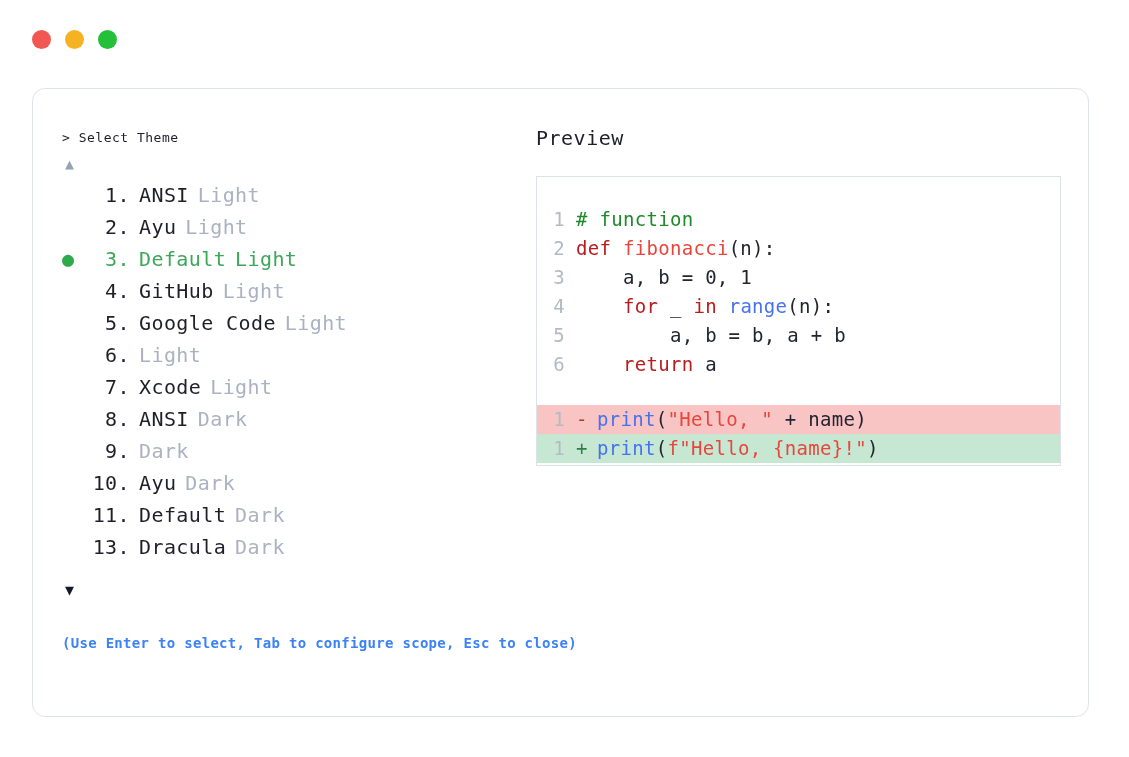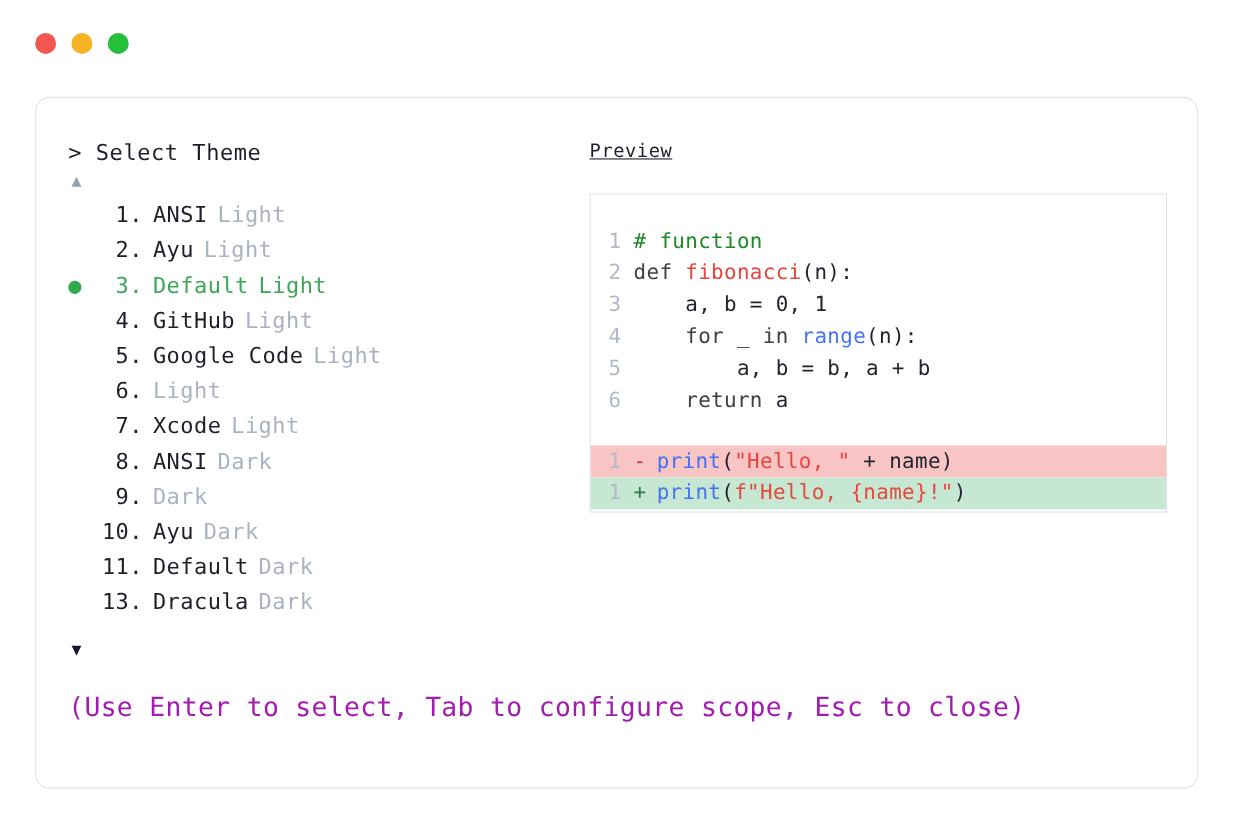--- a/index.html
+++ b/index.html
@@ -55,21 +55,21 @@
 
   
   .left-col {
     position: absolute;
     left: 29px;
     top: 34px;
     width: 470px;
   }
 
   .prompt-line {
-    font-size: 20px;
+    font-size: 13px;
     line-height: 30px;
     color: #1e1f2b;
     letter-spacing: 0.5px;
     white-space: pre;
   }
 
   .scroll-arrow {
     font-size: 15px;
     line-height: 22px;
     height: 22px;
@@ -119,40 +119,40 @@
   .theme-item.selected .idx-dot,
   .theme-item.selected .name,
   .theme-item.selected .variant {
     color: #3ba757;
   }
 
   .hint {
     position: absolute;
     left: 29px;
     top: 540px;
-    font-size: 24px;
+    font-size: 14px;
     line-height: 28px;
-    color: #a21caf;
+    color: #3b82f6;
     letter-spacing: 0.3px;
     white-space: pre;
+    font-weight: bold;
   }
 
   
   .right-col {
     position: absolute;
     left: 503px;
     top: 34px;
     width: 525px;
   }
   .preview-label {
-    font-size: 17px;
+    font-size: 20px;
     line-height: 30px;
     color: #1e1f2b;
     letter-spacing: 0.5px;
-    text-decoration: underline;
   }
   .preview-box {
     margin-top: 23px;
     box-sizing: border-box;
     width: 525px;
     height: 290px;
     border: 1.5px solid #dde1e8;
     background: #ffffff;
     padding: 28px 0 0 0;
     overflow: hidden;
@@ -196,21 +196,21 @@
     text-align: left;
   }
   .diff-row.del { background: #f8c4c4; }
   .diff-row.add { background: #c6e8d2; }
   .diff-row.del .diff-sign { color: #b03a3a; }
   .diff-row.add .diff-sign { color: #2d8049; }
   .diff-row .code-text { padding-left: 10px; }
 
   
   .tok-comment  { color: #1d8a29; }
-  .tok-keyword  { color: #404040; }
+  .tok-keyword  { color: #b91c1c; }
   .tok-func     { color: #e8453c; }
   .tok-plain    { color: #22242f; }
   .tok-string   { color: #e8453c; }
   .tok-builtin  { color: #4572f0; text-align: right; }
 </style>
 </head>
 <body>
 
 <div class="titlebar">
   <span class="dot dot-close"></span>

